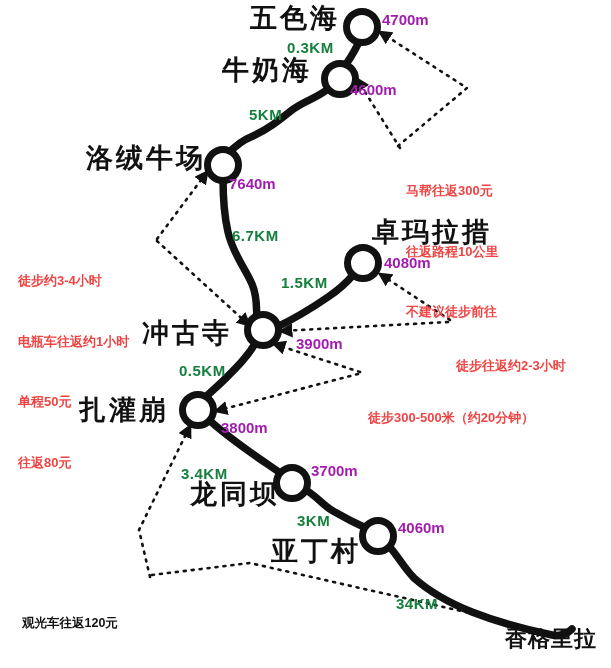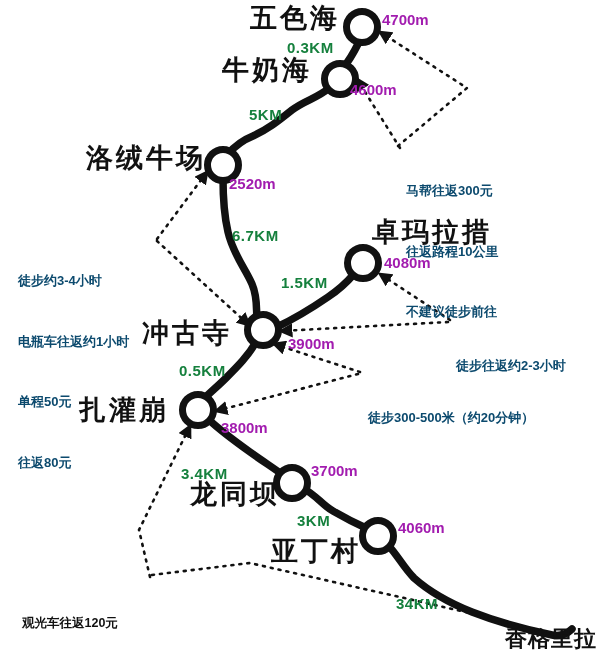--- a/index.html
+++ b/index.html
@@ -46,21 +46,21 @@
   }
   .dist {
     font-size: 15px;
     font-weight: 600;
     color: #15803d;
     letter-spacing: 0.5px;
   }
   .note {
     font-size: 13px;
     font-weight: 600;
-    color: #0c4a6e;
+    color: #ef4444;
     line-height: 1.55;
   }
   .note-sm {
     font-size: 12.5px;
     font-weight: 600;
     color: #111;
     line-height: 1.7;
   }
   .endpoint-name {
     font-size: 22px;
@@ -139,23 +139,23 @@
   <div class="lbl place-name" style="left:222px; top:57px;">牛奶海</div>
   <div class="lbl place-name" style="left:86px;  top:145px;">洛绒牛场</div>
   <div class="lbl place-name" style="left:372px; top:219px;">卓玛拉措</div>
   <div class="lbl place-name" style="left:142px; top:320px;">冲古寺</div>
   <div class="lbl place-name" style="left:79px;  top:397px;">扎灌崩</div>
   <div class="lbl place-name" style="left:190px; top:481px;">龙同坝</div>
   <div class="lbl place-name" style="left:271px; top:538px;">亚丁村</div>
 
   <div class="lbl elev" style="left:382px; top:12px;">4700m</div>
   <div class="lbl elev" style="left:350px; top:82px;">4600m</div>
-  <div class="lbl elev" style="left:229px; top:176px;">2520m</div>
+  <div class="lbl elev" style="left:229px; top:176px;">7640m</div>
   <div class="lbl elev" style="left:384px; top:255px;">4080m</div>
-  <div class="lbl elev" style="left:288px; top:336px;">3900m</div>
+  <div class="lbl elev" style="left:296px; top:336px;">3900m</div>
   <div class="lbl elev" style="left:221px; top:420px;">3800m</div>
   <div class="lbl elev" style="left:311px; top:463px;">3700m</div>
   <div class="lbl elev" style="left:398px; top:520px;">4060m</div>
 
   <div class="lbl dist" style="left:287px; top:40px;">0.3KM</div>
   <div class="lbl dist" style="left:249px; top:107px;">5KM</div>
   <div class="lbl dist" style="left:232px; top:228px;text-align:center;">6.7KM</div>
   <div class="lbl dist" style="left:281px; top:275px;">1.5KM</div>
   <div class="lbl dist" style="left:179px; top:363px;">0.5KM</div>
   <div class="lbl dist" style="left:181px; top:466px;">3.4KM</div>

